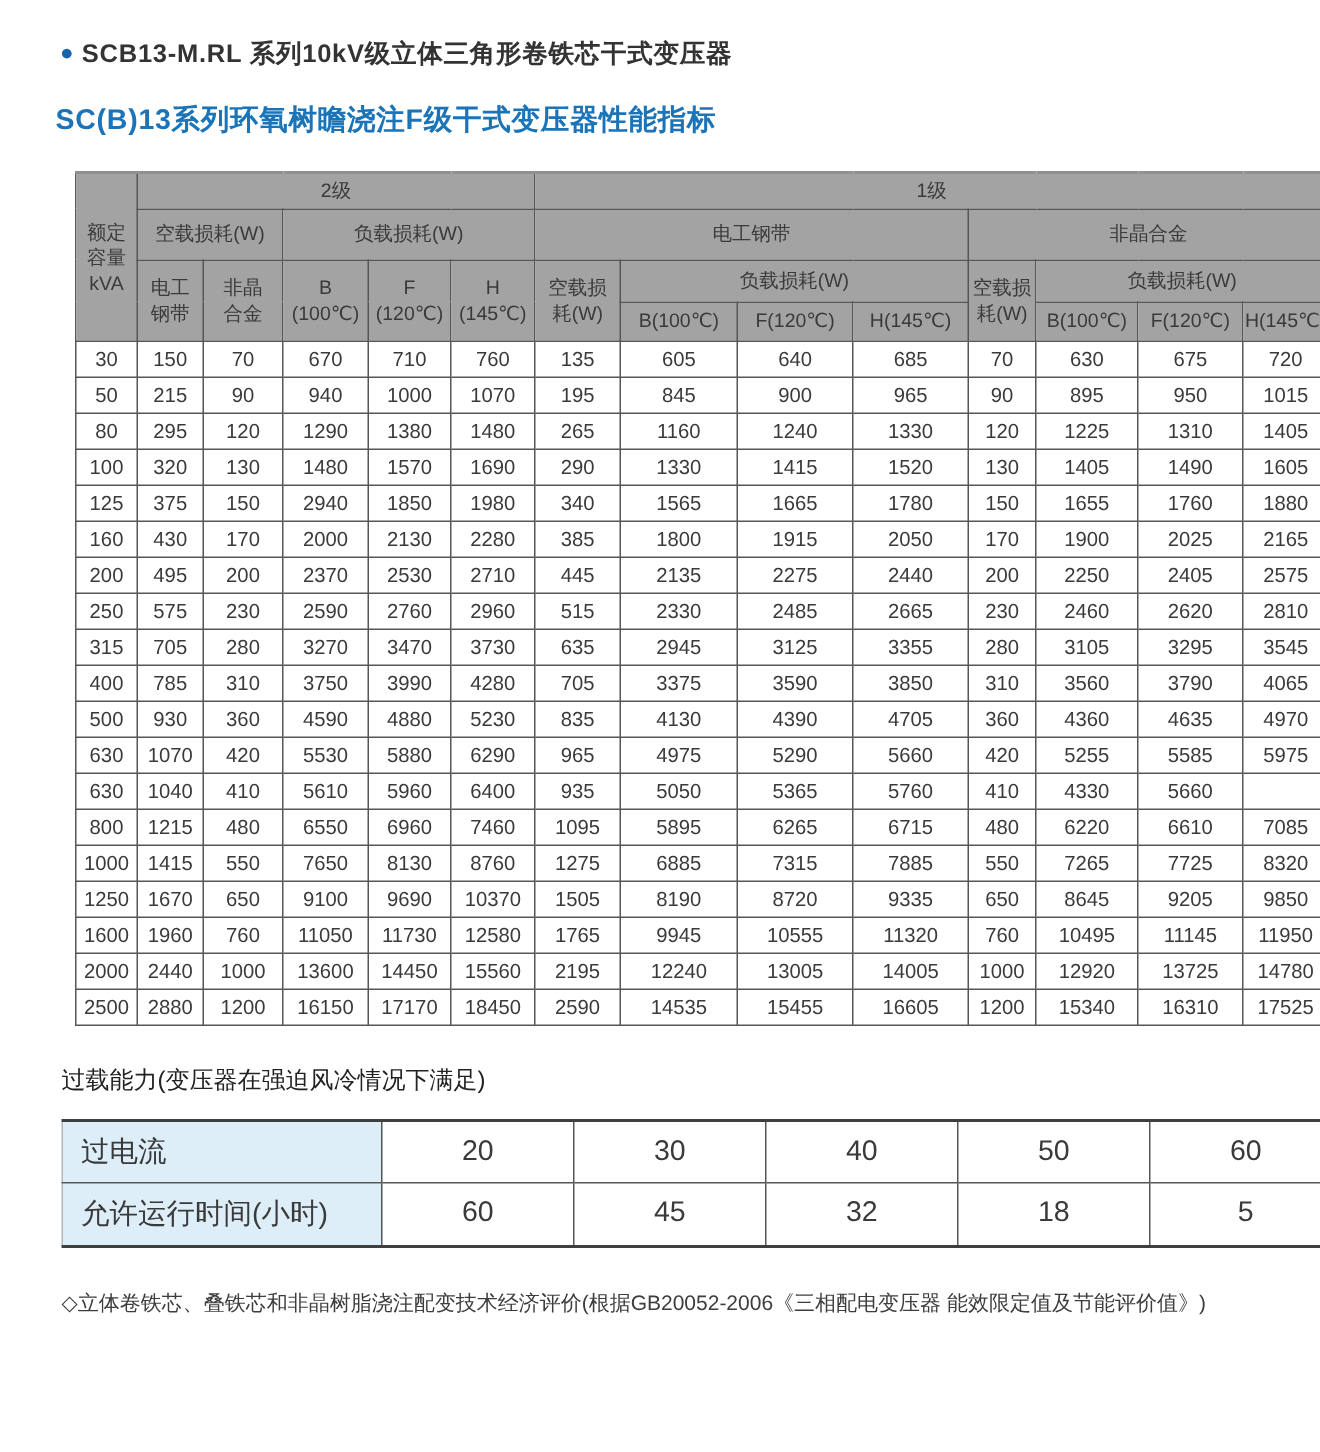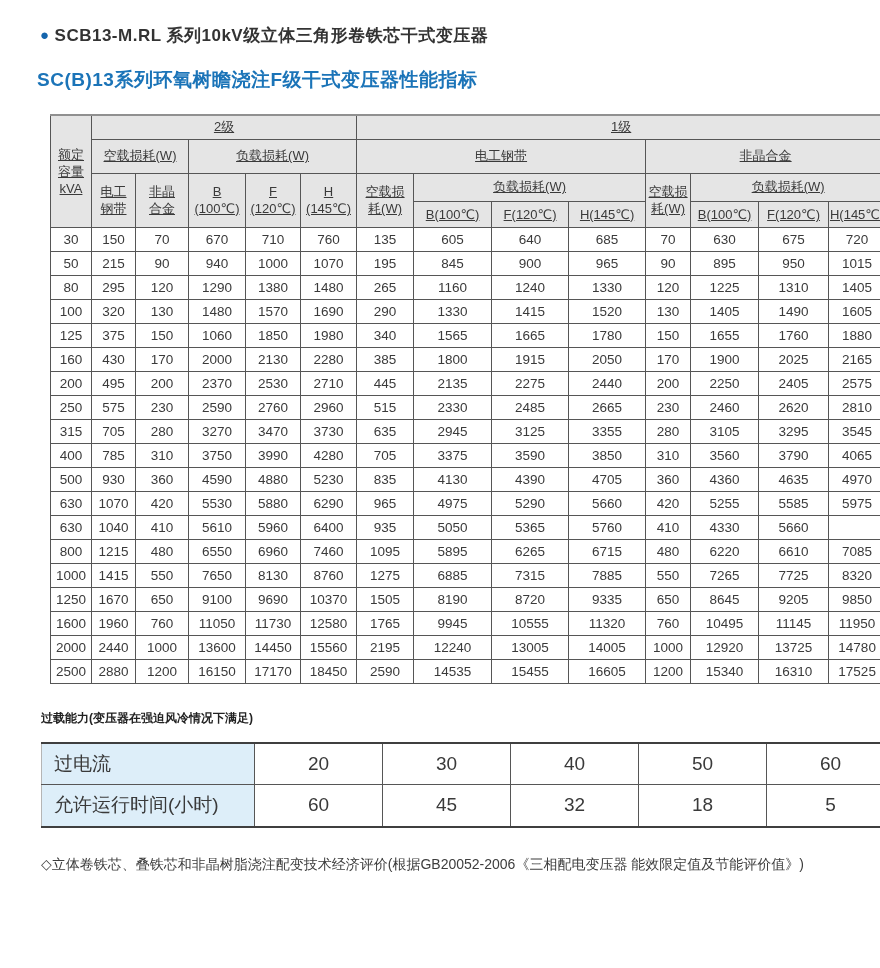--- a/index.html
+++ b/index.html
@@ -33,31 +33,31 @@
     table-layout:fixed;
     border-top:2px solid #909090;
   }
   table.spec th, table.spec td {
     border:1px solid #565656;
     text-align:center; vertical-align:middle;
     font-size:13px; color:#3a3a3a;
     font-weight:normal;
     overflow:hidden;
   }
-  table.spec th { background:#e5e5e5;text-decoration:underline; }
+  table.spec th { background:#a3a3a3; }
   table.spec .ml { white-space:pre-line; line-height:17px; }
   tr.hr1 th { height:24px; }
   tr.hr2 th { height:34px; }
   tr.hr3 th { height:28px; }
   tr.hr4 th { height:26px; }
   table.spec tbody td { height:24px; font-size:13.5px; }
   
   .notes { margin:9px 0 0 13px; font-size:13.5px; color:#3d3d3d; line-height:24px; }
   
-  .overload-title { margin:26px 0 0 13px; font-size:12px; color:#222222;font-weight:bold; }
+  .overload-title { margin:26px 0 0 13px; font-size:16px; color:#222222; }
   table.overload {
     margin:15px 0 0 13px;
     width:853px;
     border-collapse:collapse;
     table-layout:fixed;
     border-top:2px solid #3f3f3f;
     border-bottom:2px solid #3f3f3f;
   }
   table.overload td {
     border:1px solid #565656;
@@ -203,21 +203,21 @@
           <td>1520</td>
           <td>130</td>
           <td>1405</td>
           <td>1490</td>
           <td>1605</td>
         </tr>
         <tr>
           <td>125</td>
           <td>375</td>
           <td>150</td>
-          <td>1060</td>
+          <td>2940</td>
           <td>1850</td>
           <td>1980</td>
           <td>340</td>
           <td>1565</td>
           <td>1665</td>
           <td>1780</td>
           <td>150</td>
           <td>1655</td>
           <td>1760</td>
           <td>1880</td>

